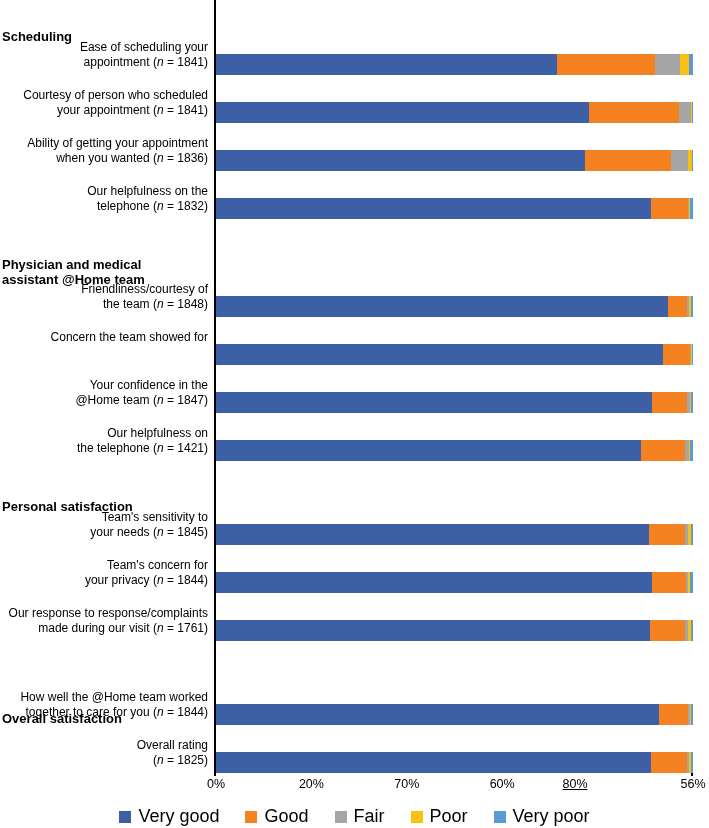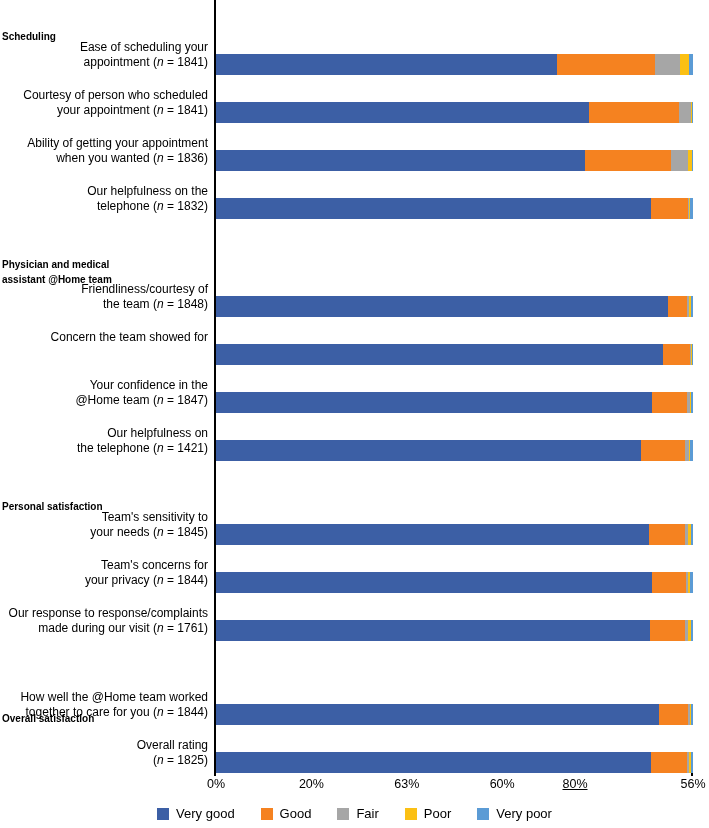--- a/index.html
+++ b/index.html
@@ -67,21 +67,21 @@
     transform: translateX(-50%);
     white-space: nowrap;
   }
 
   
   .group-heading {
     position: absolute;
     left: 2px;
     width: 205px;
     text-align: left;
-    font-size: 10px;
+    font-size: 13px;
     font-weight: bold;
     line-height: 14.5px;
     color: #000000;
   }
 
   .row-label {
     position: absolute;
     left: 2px;
     width: 206px;
     text-align: right;
@@ -125,21 +125,21 @@
     flex-direction: row;
     align-items: center;
     gap: 7px;
   }
   .legend-swatch {
     width: 12px;
     height: 12px;
     display: block;
   }
   .legend-text {
-    font-size: 13px;
+    font-size: 18px;
     color: #000000;
     white-space: nowrap;
   }
 </style>
 </head>
 <body>
 
 <div id="chart-root">
 
   <div class="plot-area">
@@ -184,21 +184,21 @@
         <div class="row-label" style="top: 426px;">
           <div>Our helpfulness on</div>
           <div>the telephone (<em>n</em> = 1421)</div>
         </div>
         <div class="group-heading" style="top: 500px;">Personal satisfaction</div>
         <div class="row-label" style="top: 510px;">
           <div>Team's sensitivity to</div>
           <div>your needs (<em>n</em> = 1845)</div>
         </div>
         <div class="row-label" style="top: 558px;">
-          <div>Team's concerns for</div>
+          <div>Team's concern for</div>
           <div>your privacy (<em>n</em> = 1844)</div>
         </div>
         <div class="row-label" style="top: 606px;">
           <div>Our response to response/complaints</div>
           <div>made during our visit (<em>n</em> = 1761)</div>
         </div>
         <div class="group-heading" style="top: 712px;">Overall satisfaction</div>
         <div class="row-label" style="top: 690px;">
           <div>How well the @Home team worked</div>
           <div>together to care for you (<em>n</em> = 1844)</div>
@@ -299,21 +299,21 @@
           <span class="seg" style="width: 1.908px; background: rgb(166, 166, 166);"></span>
           <span class="seg" style="width: 1.431px; background: rgb(251, 192, 20);"></span>
           <span class="seg" style="width: 2.385px; background: rgb(91, 155, 213);"></span>
         </div>
       </div>
   </div>
 
   <div id="xticks-layer">
       <div class="tick-label" style="left: 216px;">0%</div>
       <div class="tick-label" style="left: 311.4px;">20%</div>
-      <div class="tick-label" style="left: 406.8px;">63%</div>
+      <div class="tick-label" style="left: 406.8px;">70%</div>
       <div class="tick-label" style="left: 502.2px;">60%</div>
       <div class="tick-label" style="left: 575px; text-decoration: underline;">80%</div>
       <div class="tick-label" style="left: 693px;">56%</div>
     </div>
 
   <div class="legend" id="legend">
       <div class="legend-item">
         <span class="legend-swatch" style="background: rgb(60, 95, 165);"></span>
         <span class="legend-text">Very good</span>
       </div>

